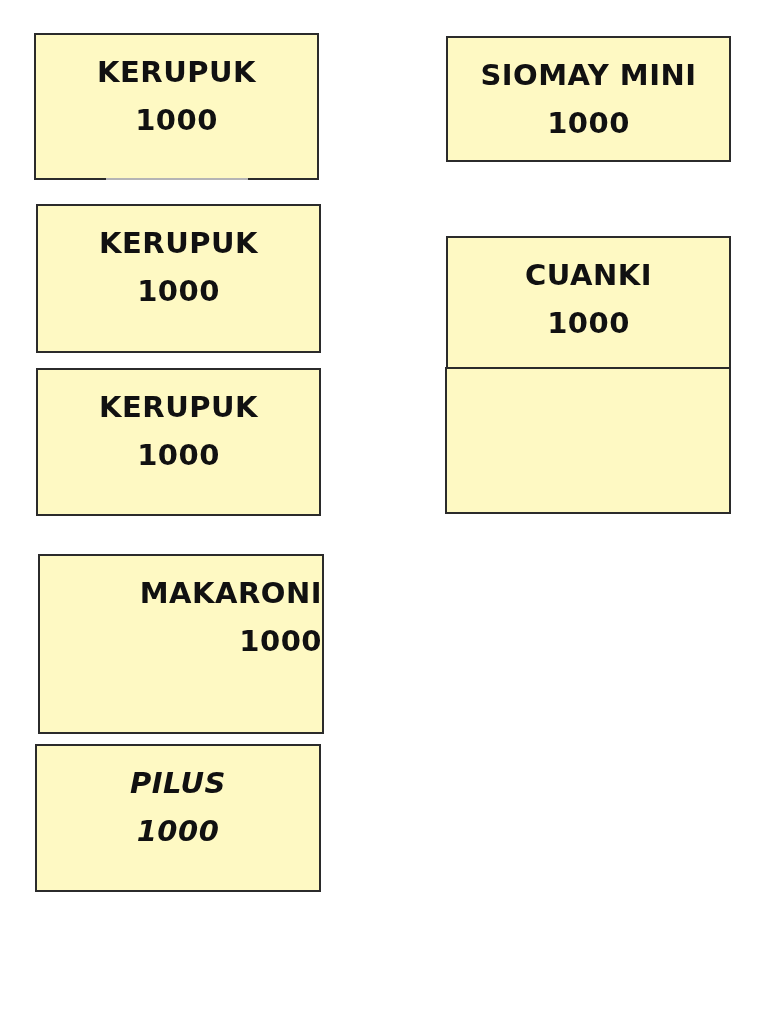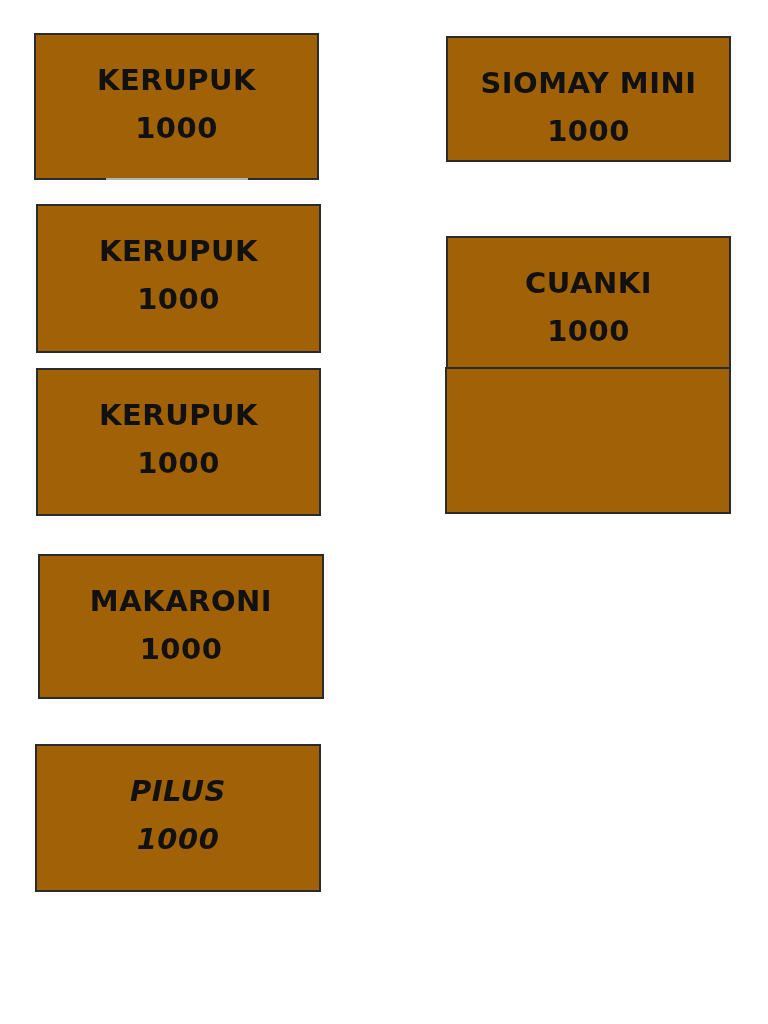--- a/index.html
+++ b/index.html
@@ -14,37 +14,37 @@
   .page {
     position: relative;
     width: 768px;
     height: 1024px;
     background: #ffffff;
   }
   .card {
     position: absolute;
     box-sizing: border-box;
     border: 2px solid #2b2b2b;
-    background: #a16207;
+    background: #fef9c3;
     text-align: center;
-    padding-top: 21px;
+    padding-top: 13px;
   }
   .card-label, .card-price {
     line-height: 48px;
     font-size: 29px;
     font-weight: bold;
     color: #111111;
     letter-spacing: 0.5px;
     white-space: nowrap;
   }
   
   .c0 { left: 34px;  top: 33px;  width: 285px; height: 147px; }
   .c1 { left: 36px;  top: 204px; width: 285px; height: 149px; }
   .c2 { left: 36px;  top: 368px; width: 285px; height: 148px; }
-  .c3 { left: 38px;  top: 554px; width: 286px; height: 145px; }
+  .c3 { left: 38px;  top: 554px; width: 286px; height: 180px; text-align: right; }
   .c4 { left: 35px;  top: 744px; width: 286px; height: 148px; font-style: italic; }
   
   .c5 { left: 446px; top: 36px;  width: 285px; height: 126px; }
   .c6 { left: 446px; top: 192px; width: 285px; height: 148px; margin-top: 44px; }
   .c7 { left: 445px; top: 367px; width: 286px; height: 147px; }
   
   .fade-seg {
     position: absolute;
     left: 70px;
     bottom: -2px;

